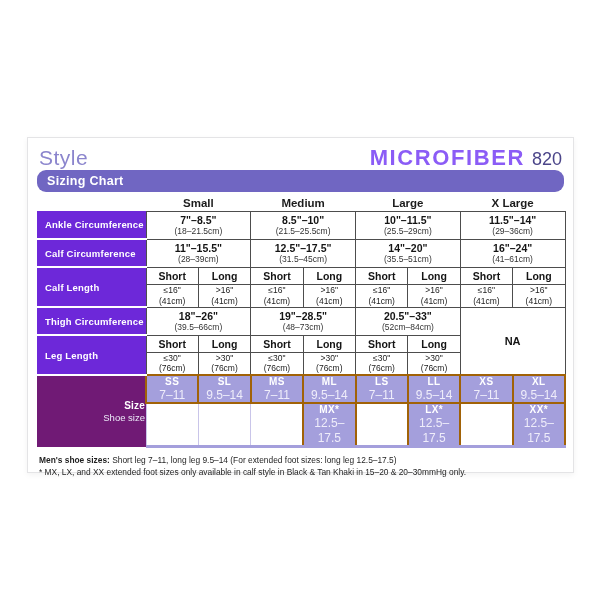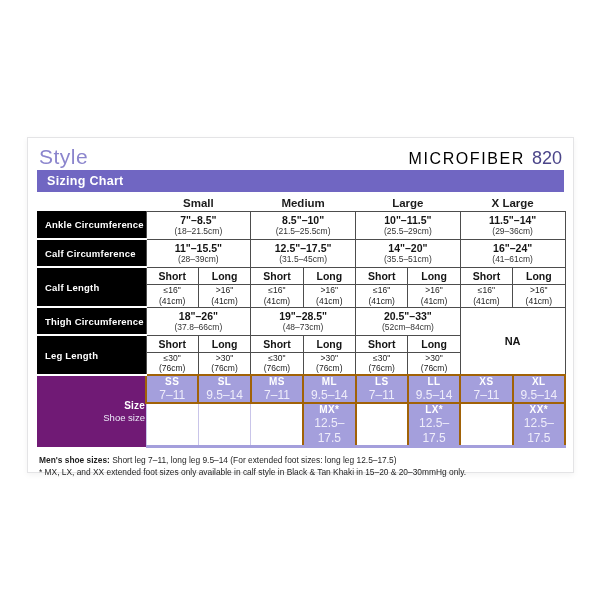--- a/index.html
+++ b/index.html
@@ -20,43 +20,43 @@
     box-shadow: 0 2px 6px rgba(0,0,0,0.05);
     padding: 5px 9px 0 9px;
   }
 
   .titlebar {
     display: flex; justify-content: space-between; align-items: baseline;
     padding: 2px 2px 4px 2px; height: 27px;
   }
   .style-title { font-size: 21px; font-weight: 400; color: #8B85CD; letter-spacing: .5px; }
   .brand-wrap { display: flex; align-items: baseline; gap: 7px; }
-  .brand { font-size: 16px; font-weight: 400; color: #000000; letter-spacing: 1.6px; }
+  .brand { font-size: 22px; font-weight: 700; color: #8b5cf6; letter-spacing: 1.6px; }
   .model { font-size: 18px; font-weight: 400; color: #4B4589; }
 
   .banner {
     background: #7066C2; color: #fff;
     font-size: 12.5px; font-weight: 700; letter-spacing: .3px;
-    padding: 4px 10px 5px 10px; height: 22px;
+    padding: 4px 10px 5px 10px; height: 22px; border-radius: 9px;
   }
 
   table.chart {
     width: 529px; table-layout: fixed; border-collapse: collapse;
     margin-top: 3px;
   }
   col.c-lab { width: 109px; }
 
   td { padding: 0; text-align: center; vertical-align: middle; }
 
   tr.names td { border: none; height: 16px; font-size: 11.5px; font-weight: 700; color: #1c1c1c; text-align: center; }
 
   td.d { border: 1px solid #4d4d4d; background: #fff; }
 
   td.lab {
-    background: #000000; color: #fff;
+    background: #6d28d9; color: #fff;
     font-size: 9.5px; font-weight: 700; letter-spacing: .2px;
     text-align: left; padding-left: 8px; white-space: nowrap; overflow: hidden;
     border: none; border-bottom: 2px solid #fff;
   }
 
   tr.two td { height: 28px; }
   tr.sl td { height: 17px; }
   tr.sv td { height: 23px; }
 
   .in { font-size: 10.5px; font-weight: 700; color: #141414; line-height: 1.2; }
@@ -199,21 +199,21 @@
         <td class="d">
           <div class="sm-in">&gt;16"</div>
           <div class="sm-cm">(41cm)</div>
         </td>
       </tr>
 
       <tr class="two">
         <td class="lab">Thigh Circumference</td>
         <td class="d" colspan="2">
           <div class="in">18"–26"</div>
-          <div class="cm">(37.8–66cm)</div>
+          <div class="cm">(39.5–66cm)</div>
         </td>
         <td class="d" colspan="2">
           <div class="in">19"–28.5"</div>
           <div class="cm">(48–73cm)</div>
         </td>
         <td class="d" colspan="2">
           <div class="in">20.5"–33"</div>
           <div class="cm">(52cm–84cm)</div>
         </td>
         <td class="d na-cell" colspan="2" rowspan="3">NA</td>

